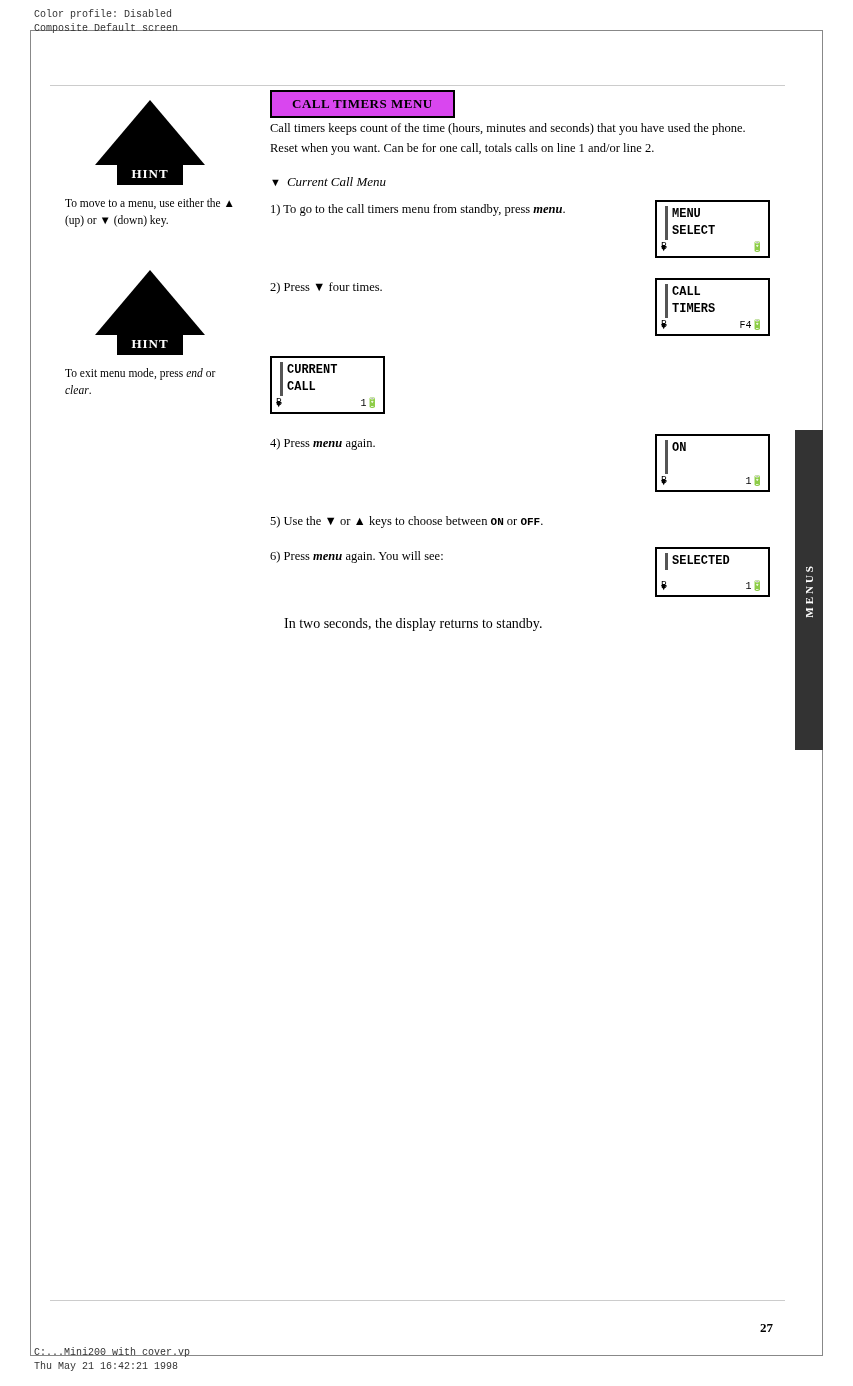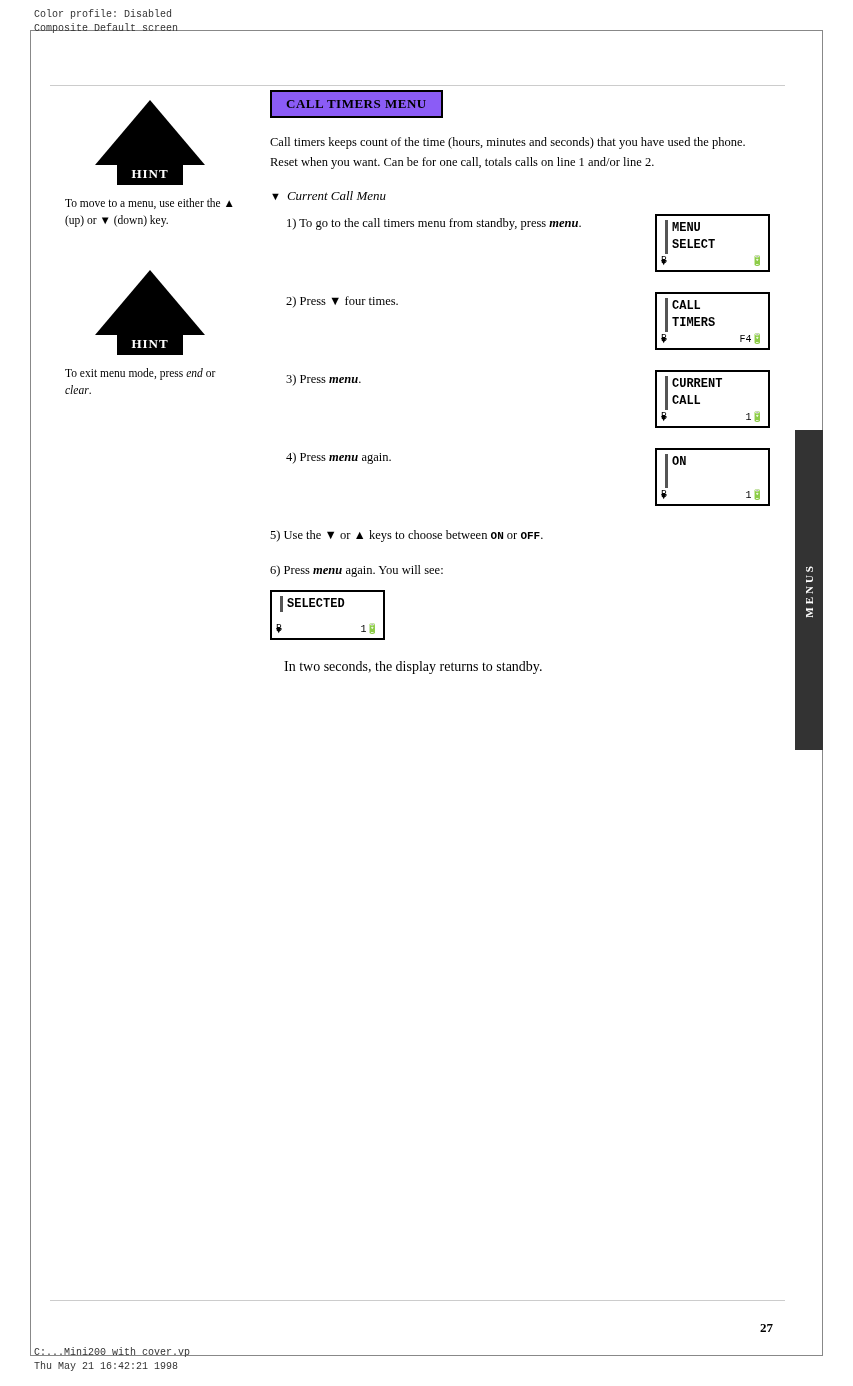--- a/index.html
+++ b/index.html
@@ -118,27 +118,26 @@
     .main-content {
       position: absolute;
       top: 90px;
       left: 270px;
       width: 500px;
     }
 
     
     .title-box {
       border: 2px solid #000;
-      background: #8b5cf6;
+      background: #d946ef;
       display: inline-block;
-      padding: 4px 14px;
+      padding: 4px 20px;
       font-size: 13px;
       font-weight: bold;
       letter-spacing: 0.5px;
-      margin-bottom: 14px;
     }
 
     
     .intro-para {
       font-size: 12.5px;
       line-height: 1.6;
       margin-bottom: 16px;
     }
 
     
@@ -155,21 +154,20 @@
       font-style: normal;
       font-size: 11px;
     }
 
     
     .step-row {
       display: flex;
       align-items: flex-start;
       margin-bottom: 20px;
       gap: 2px;
-      margin-left: 16px;
     }
     .step-text {
       flex: 1;
       font-size: 12.5px;
       line-height: 1.5;
     }
     .step-text em, .step-text b {
       font-style: normal;
       font-weight: bold;
     }
@@ -248,21 +246,20 @@
       font-family: 'Courier New', monospace;
       font-size: 11px;
       font-weight: bold;
     }
 
     .step6-row {
       display: flex;
       align-items: flex-start;
       margin-bottom: 16px;
       gap: 10px;
-      flex-direction: column;
     }
 
     .standby-text {
       font-size: 14px;
       line-height: 1.5;
       margin-left: 14px;
     }
   </style>
 </head>
 <body>
@@ -348,23 +345,20 @@
       </div>
       <div class="lcd-bottom-row">
         <span>B</span>
         <span>F4🔋</span>
       </div>
     </div>
   </div>
 
   
   <div class="step-row">
-    <div class="step-text">
-      3) Press <b><i>menu</i></b>.
-    </div>
     <div class="lcd-box">
       <div class="lcd-inner">
         <span class="lcd-line">CURRENT</span>
         <span class="lcd-line">CALL</span>
       </div>
       <div class="lcd-bottom-row">
         <span>B</span>
         <span>1🔋</span>
       </div>
     </div>

